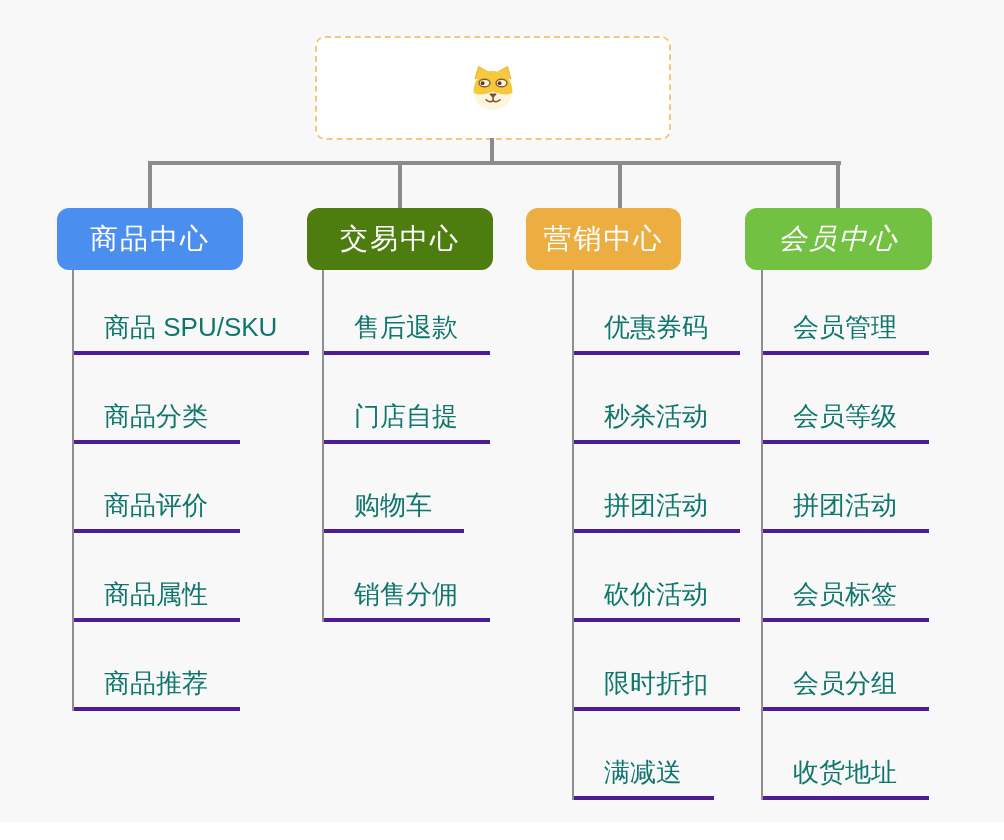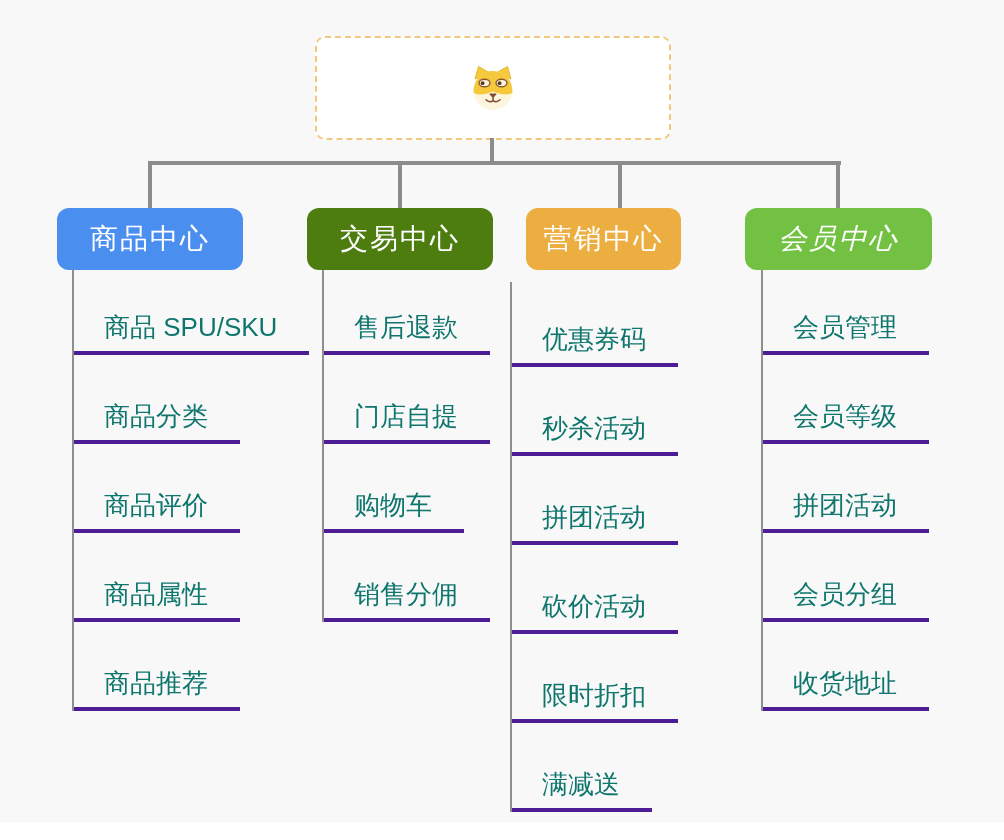--- a/index.html
+++ b/index.html
@@ -43,21 +43,21 @@
   .branch-box:nth-child(3){left:526px;width:155px;}
   .branch-box:nth-child(4){left:745px;width:187px;font-style:italic;}
 
   
   .column{
     position:absolute;top:270px;
     border-left:2px solid #8f8f8f;
   }
   .column:nth-child(1){left:72px;}
   .column:nth-child(2){left:322px;}
-  .column:nth-child(3){left:510px;margin-top:12px;}
+  .column:nth-child(3){left:572px;}
   .column:nth-child(4){left:761px;}
   .item{height:89px;display:flex;align-items:flex-end;}
   .item:first-child{height:85px;}
   .item-label{
     width:max-content;white-space:nowrap;
     padding:0 32px 6px 30px;
     border-bottom:4px solid #4c1d95;
     font-size:26px;color:#0f766e;
   }
 
@@ -153,20 +153,23 @@
         <div class="item">
     <div class="item-label">会员管理</div>
   </div>
         <div class="item">
     <div class="item-label">会员等级</div>
   </div>
         <div class="item">
     <div class="item-label">拼团活动</div>
   </div>
         <div class="item">
+    <div class="item-label">会员标签</div>
+  </div>
+        <div class="item">
     <div class="item-label">会员分组</div>
   </div>
         <div class="item">
     <div class="item-label">收货地址</div>
   </div>
       </div>
     </div>
 
   <div class="bottom-strip"></div>
 </div>

